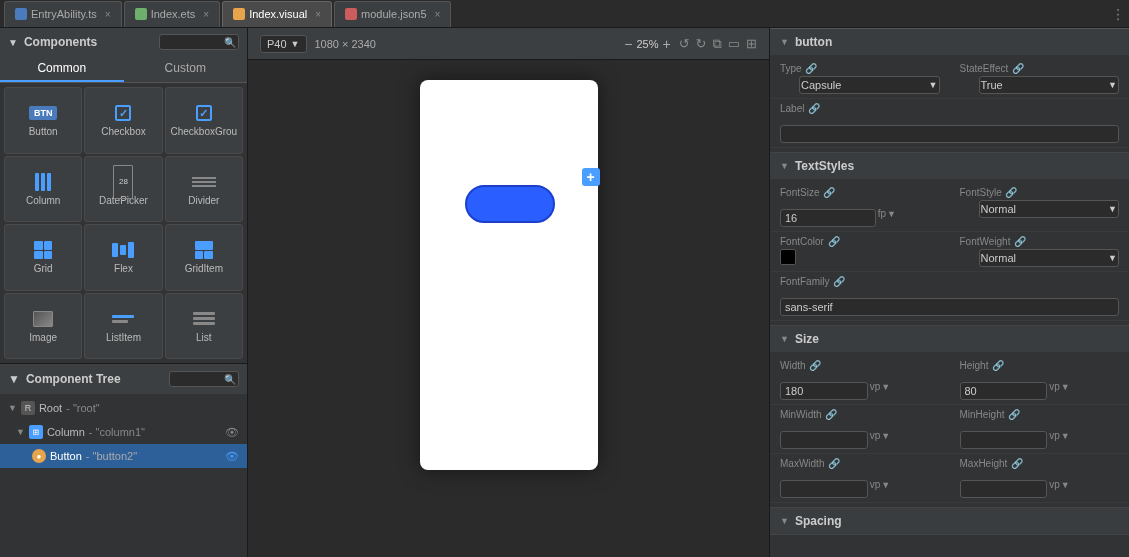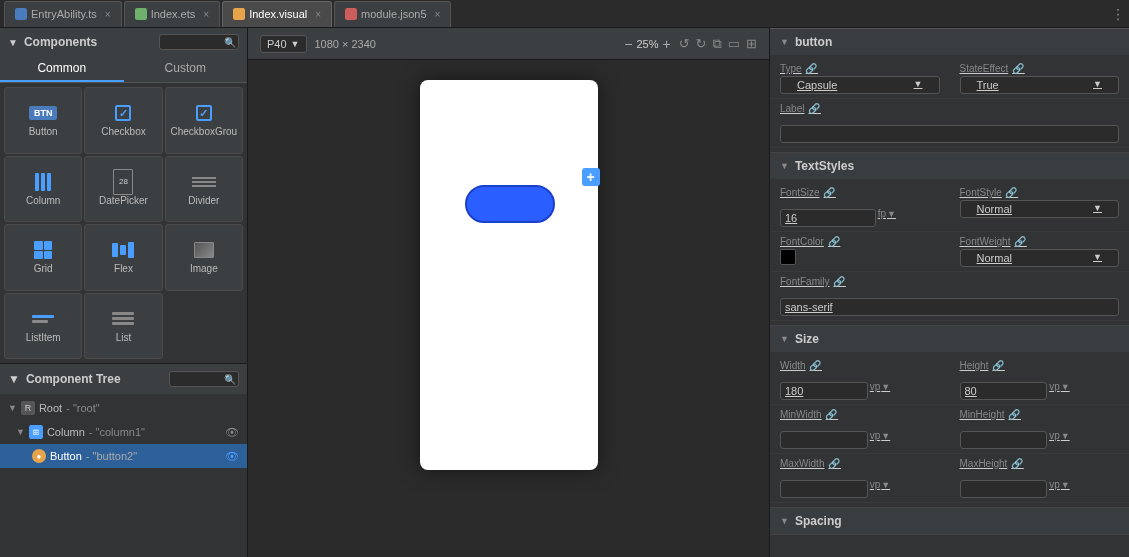--- a/index.html
+++ b/index.html
@@ -181,21 +181,21 @@
     
     .icon-checkbox { border: 2px solid #4a9eff; border-radius: 2px; width: 16px; height: 16px; display: flex; align-items: center; justify-content: center; }
     .icon-checkbox::after { content: '✓'; color: #4a9eff; font-size: 11px; font-weight: bold; }
     
     .icon-checkboxgroup { border: 2px solid #4a9eff; border-radius: 2px; width: 16px; height: 16px; display: flex; align-items: center; justify-content: center; }
     .icon-checkboxgroup::after { content: '✓'; color: #4a9eff; font-size: 11px; font-weight: bold; }
     
     .icon-column { display: flex; gap: 2px; height: 18px; }
     .icon-column span { width: 4px; background: #4a9eff; border-radius: 1px; height: 100%; }
     
-    .icon-datepicker { border: 1px solid #888; border-radius: 1px; width: 20px; height: 26px; position: relative; font-size: 8px; color: #ccc; display: flex; align-items: center; justify-content: center; }
+    .icon-datepicker { border: 1px solid #888; border-radius: 1px; width: 20px; height: 34px; position: relative; font-size: 8px; color: #ccc; display: flex; align-items: center; justify-content: center; }
     
     .icon-divider { width: 24px; display: flex; flex-direction: column; gap: 2px; }
     .icon-divider span { height: 2px; background: #888; }
     
     .icon-flex { display: flex; gap: 2px; align-items: center; }
     .icon-flex span { width: 6px; height: 14px; background: #4a9eff; border-radius: 1px; }
     
     .icon-grid { display: grid; grid-template-columns: 1fr 1fr; gap: 1px; width: 18px; height: 18px; }
     .icon-grid span { background: #4a9eff; border-radius: 1px; }
     
@@ -437,21 +437,20 @@
       display: grid;
       grid-template-columns: 1fr 1fr;
       gap: 0;
       padding: 4px 0;
     }
     .prop-row {
       display: flex;
       flex-direction: column;
       padding: 4px 10px;
       border-bottom: 1px solid #3a3a3a;
-      text-decoration: underline;
     }
     .prop-label {
       font-size: 10px;
       color: #888;
       margin-bottom: 2px;
       display: flex;
       align-items: center;
       gap: 4px;
     }
     .prop-link-icon {
@@ -462,25 +461,27 @@
       display: flex;
       align-items: center;
       gap: 2px;
     }
     .prop-select {
       background: #2b2b2b;
       border: 1px solid #555;
       border-radius: 3px;
       color: #ccc;
       font-size: 11px;
-      padding: 2px 16px;
+      padding: 2px 1px;
       width: 100%;
       cursor: pointer;
       display: flex;
+      align-items: center;
       justify-content: space-between;
+      margin-left: 19px;
     }
     .prop-input {
       background: #2b2b2b;
       border: 1px solid #555;
       border-radius: 3px;
       color: #ccc;
       font-size: 11px;
       padding: 2px 4px;
       width: 100%;
       margin-top: 9px;
@@ -627,20 +628,30 @@
         <div class="comp-icon">
           <div class="icon-flex">
             <span></span>
               <span style="height:10px"></span>
               <span style="height:16px"></span>
           </div>
         </div>
         <span>Flex</span>
       </div>
 
+      <div class="comp-item">
+        <div class="comp-icon">
+          <div class="icon-griditem">
+            <span></span>
+              <span></span>
+              <span></span>
+          </div>
+        </div>
+        <span>GridItem</span>
+      </div>
 
       <div class="comp-item">
         <div class="comp-icon">
           <div class="icon-image"></div>
         </div>
         <span>Image</span>
       </div>
 
       <div class="comp-item">
         <div class="comp-icon">

